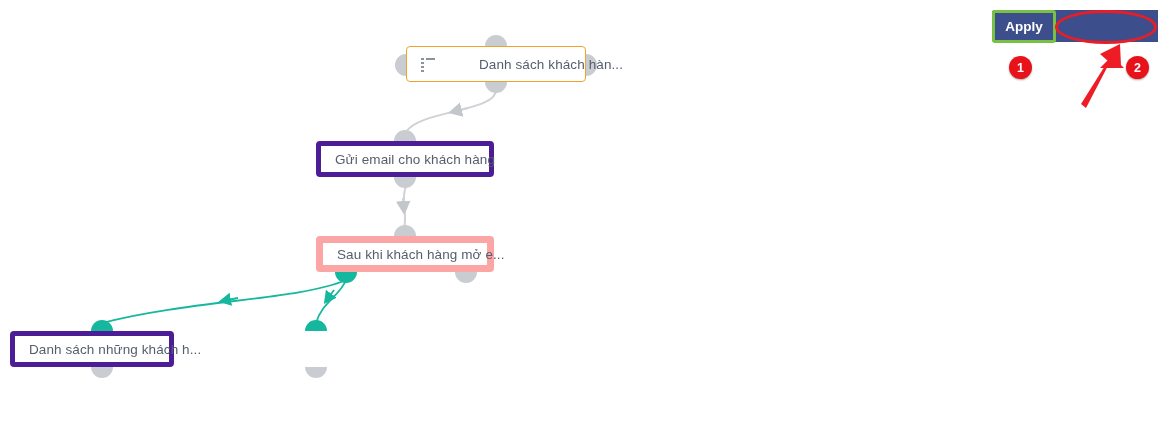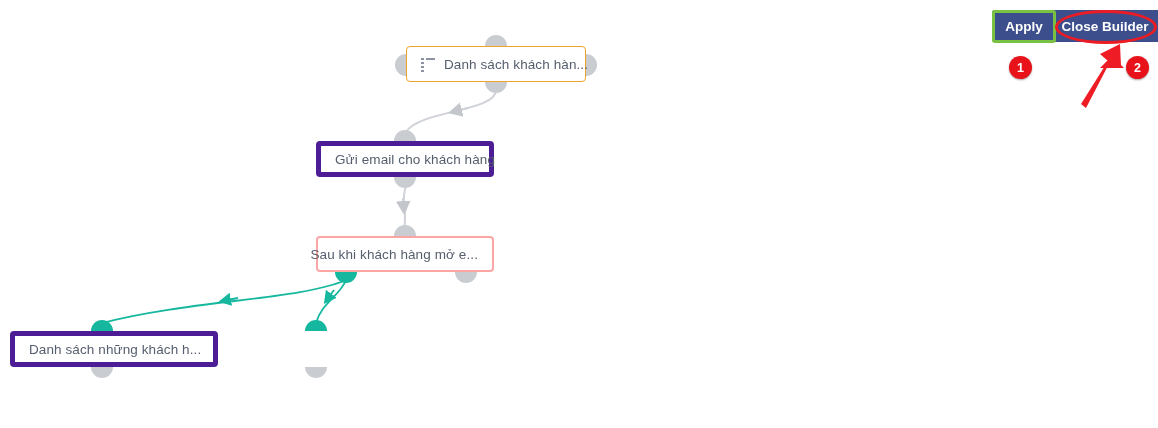--- a/index.html
+++ b/index.html
@@ -25,22 +25,22 @@
     display:flex;
     align-items:center;
     height:36px;
     padding:0 14px;
     font-size:13.5px;
     color:#4b5563;
     white-space:nowrap;
     letter-spacing:.1px;
   }
   .node .node-label{color:#555e6d;font-size:13.5px;}
-  .node.accent-orange{border:1px solid #f0a32a;}
-  .node.accent-teal{border:2px solid #fca5a5;justify-content:flex-end;}
+  .node.accent-orange{border:1px solid #f0a32a;gap:35px;}
+  .node.accent-teal{border:7px solid #fca5a5;}
   .node-icon{
     width:14px;height:13px;margin-right:9px;
     display:inline-block;position:relative;flex:0 0 auto;
   }
   .node-icon i{
     position:absolute;left:5px;right:0;height:2px;background:#8b93a1;
   }
   .node-icon i:nth-child(1){top:0;}
   .node-icon i:nth-child(2){top:4px;}
   .node-icon i:nth-child(3){top:8px;}
@@ -182,30 +182,29 @@
 
   <div class="h top" style="left:394px;top:225px;"></div>
   <div class="h bottom teal" style="left:335px;top:272px;"></div>
   <div class="h bottom" style="left:455px;top:272px;"></div>
   <div class="node accent-teal" style="left:316px;top:236px;width:178px;">
     <span class="node-label">Sau khi khách hàng mở e...</span>
   </div>
 
   <div class="h top teal" style="left:91px;top:320px;"></div>
   <div class="h bottom" style="left:91px;top:367px;"></div>
-  <div class="node" style="left:10px;top:331px;width:208px;">
+  <div class="node" style="left:10px;top:331px;width:164px;">
     <span class="node-label">Danh sách những khách h...</span>
   </div>
 
   <div class="h top teal" style="left:305px;top:320px;"></div>
   <div class="h bottom" style="left:305px;top:367px;"></div>
 
   <div id="action-bar"></div>
   <button id="apply-button" class="bar-btn">Apply</button>
-  <button id="close-builder-button" class="bar-btn">Close Builder</button>
 
   <div id="apply-highlight" class="anno"></div>
   <div id="close-builder-highlight" class="anno"></div>
 
   <svg class="anno" style="left:1040px;top:40px;width:120px;height:70px;" width="120" height="70">
     <path d="M46,68 L72,18 L81,26 L80,4 L60,14 L68,21 L41,64 Z" fill="#ee1c25"></path>
     <path d="M72,16 L60,28 L84,28 Z" fill="#ee1c25"></path>
   </svg>
 
   <div id="badge-1" class="badge">1</div>

